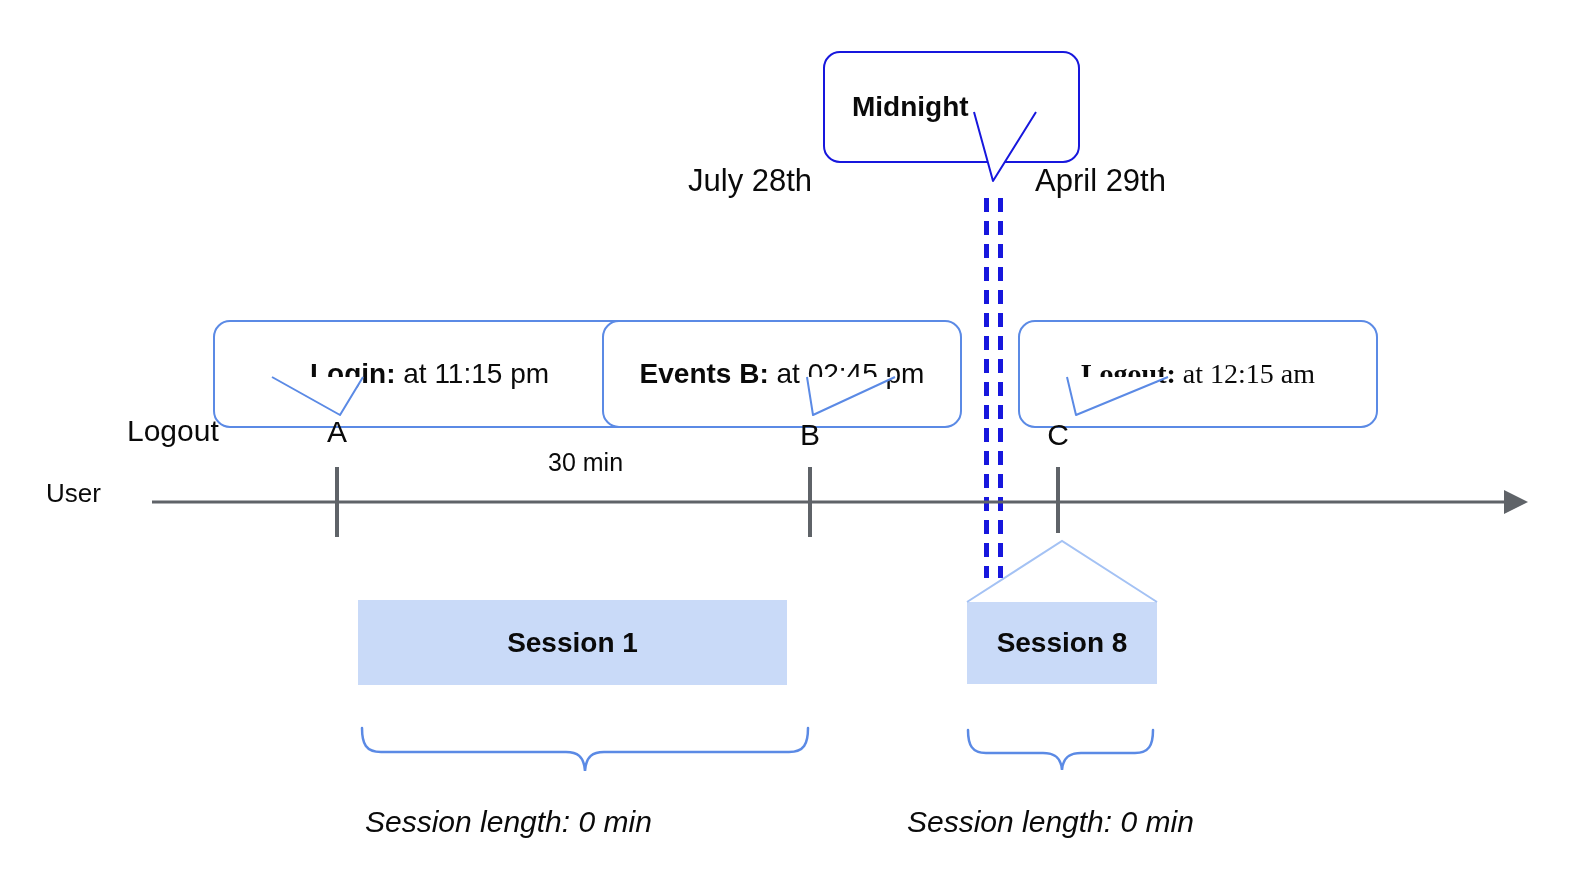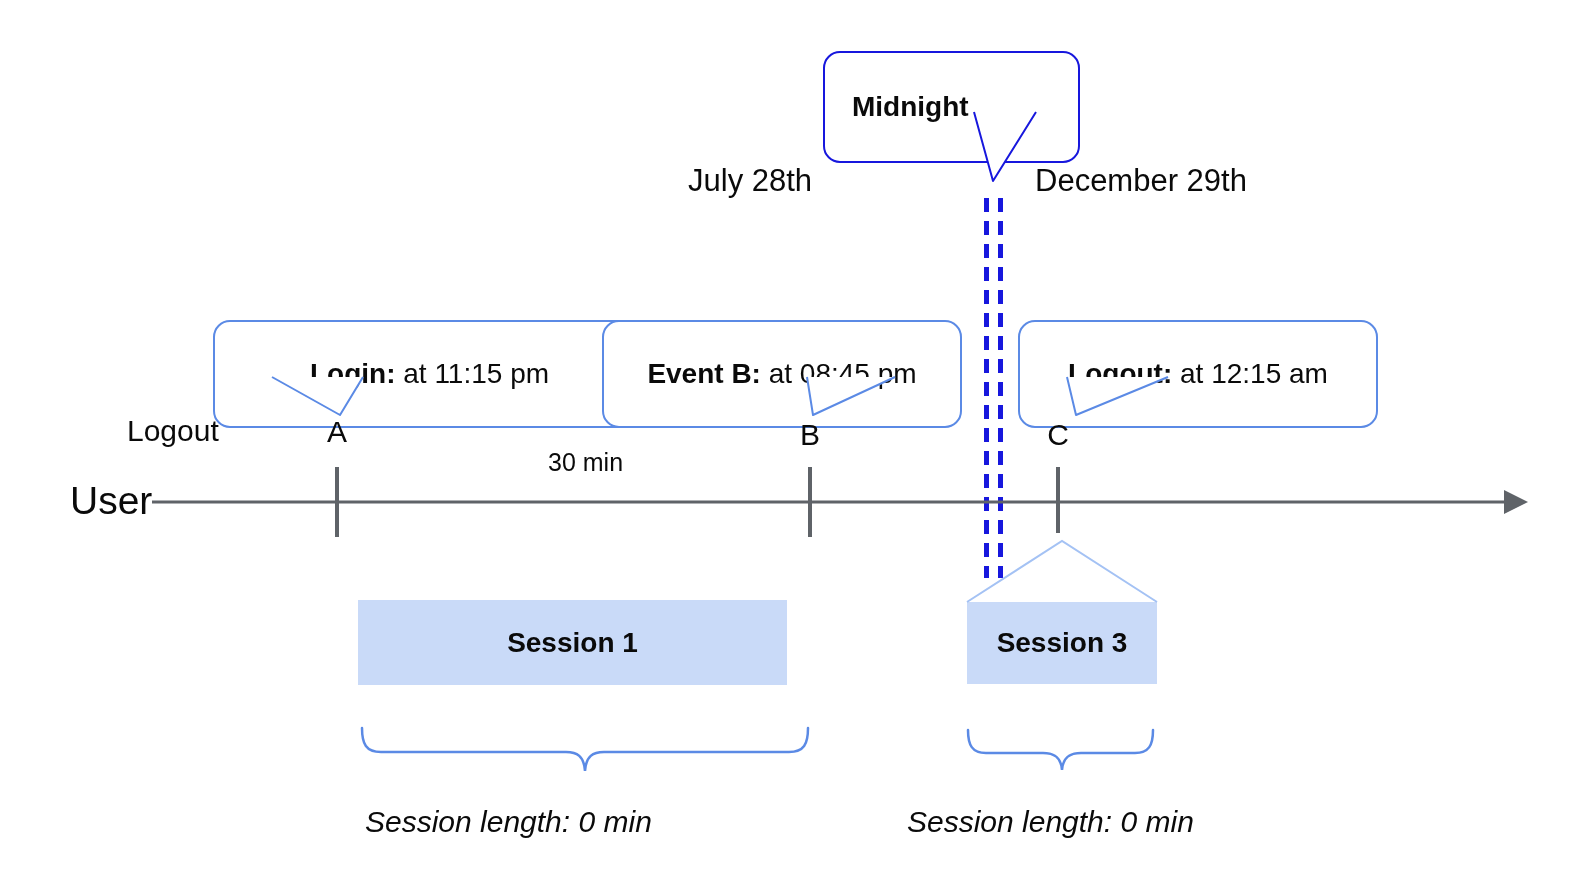--- a/index.html
+++ b/index.html
@@ -23,21 +23,21 @@
   .session-box {
     position: absolute; box-sizing: border-box;
     background: var(--session_fill, #c9daf8);
     display: flex; align-items: center; justify-content: center;
     font-size: 28px; z-index: 2; font-weight: bold;
   }
   .lbl { position: absolute; z-index: 3; white-space: nowrap; line-height: 1.15; }
   .date-lbl { font-size: 31px; }
   .events-lbl { font-size: 30px; }
   .letter { font-size: 30px; transform: translateX(-50%); }
-  .user-lbl { font-size: 39px; margin-left: 24px; }
+  .user-lbl { font-size: 26px; }
   .interval-lbl { font-size: 25px; }
   .length-lbl { font-size: 30px; font-style: italic; }
   
   .stroke-axis { stroke: var(--axis_gray, #5f6368); fill: none; }
   .fill-axis { fill: var(--axis_gray, #5f6368); stroke: none; }
   .stroke-midnight { stroke: var(--midnight_blue, #1717dd); fill: none; }
   .stroke-callout { stroke: var(--callout_border, #5b8ae5); fill: none; }
   .stroke-triangle { stroke: var(--triangle_light_blue, #a4c2f4); fill: none; }
   .tail { fill: #ffffff; stroke-width: 2; stroke-linejoin: round; }
   .tail.light { stroke: var(--callout_border, #5b8ae5); }
@@ -71,38 +71,38 @@
 
 <div class="bubble midnight abs" style="left:823px; top:3px; width:257px; height:112px;">
   <span>Midnight</span>
 </div>
 
 <div class="bubble abs" style="left:213px; top:272px; width:433px; height:108px;">
   <span><b>Login:</b><span> at 11:15 pm</span></span>
 </div>
 
 <div class="bubble abs" style="left:602px; top:272px; width:360px; height:108px;">
-  <span><b>Event B:</b><span> at 08:45 pm</span></span>
+  <span><b>Events B:</b><span> at 02:45 pm</span></span>
 </div>
 
-<div class="bubble abs" style="left:1018px; top:272px; width:360px; height:108px;">
+<div class="bubble abs" style="left:1018px; top:272px; width:360px; height:108px;font-family:Liberation Serif, serif;">
   <span><b>Logout:</b><span> at 12:15 am</span></span>
 </div>
 
 <div class="lbl date-lbl" style="left:688px; top:163px;">July 28th</div>
-<div class="lbl date-lbl" style="left:1035px; top:163px;">December 29th</div>
+<div class="lbl date-lbl" style="left:1035px; top:163px;">April 29th</div>
 
 <div class="lbl events-lbl" style="left:127px; top:414px;">Logout</div>
 <div class="lbl letter" style="left:337px; top:415px;">A</div>
 <div class="lbl letter" style="left:810px; top:418px;">B</div>
 <div class="lbl letter" style="left:1058px; top:418px;">C</div>
 <div class="lbl user-lbl" style="left:46px; top:479px;">User</div>
 <div class="lbl interval-lbl" style="left:548px; top:448px;">30 min</div>
 
 <div class="session-box" style="left:358px; top:600px; width:429px; height:85px;">
   <span>Session 1</span>
 </div>
 <div class="session-box" style="left:967px; top:602px; width:190px; height:82px;">
-  <span>Session 3</span>
+  <span>Session 8</span>
 </div>
 
 <div class="lbl length-lbl" style="left:365px; top:805px;">Session length: 0 min</div>
 <div class="lbl length-lbl" style="left:907px; top:805px;">Session length: 0 min</div>
 
 </body></html>

